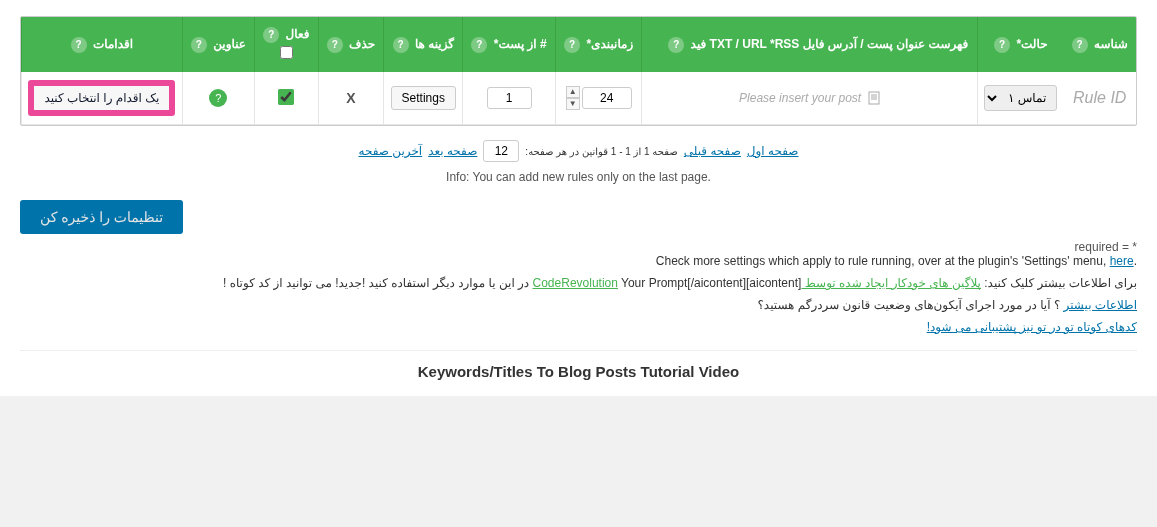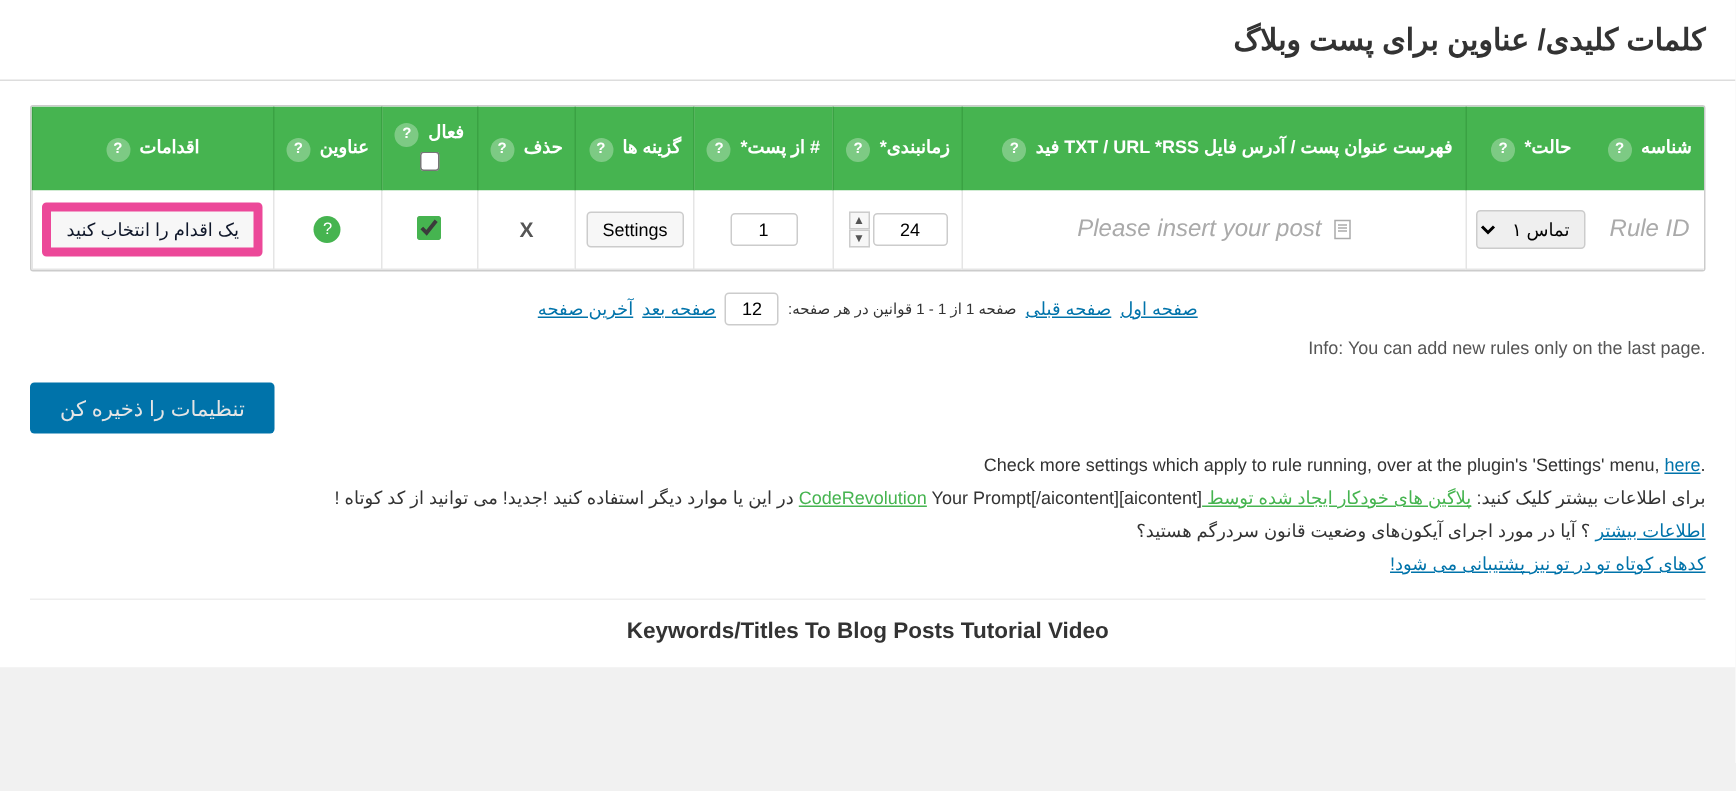--- a/index.html
+++ b/index.html
@@ -139,21 +139,21 @@
       line-height: 10px;
       color: #555;
       border: 1px solid #ccc;
       padding: 0 2px;
       background: #f7f7f7;
     }
 
     .post-insert {
       color: #aaa;
       font-style: italic;
-      font-size: 16px;
+      font-size: 12px;
     }
 
     .status-select {
       border: 1px solid #ccc;
       border-radius: 3px;
       padding: 4px 6px;
       font-size: 12px;
       direction: rtl;
     }
 
@@ -184,21 +184,21 @@
     }
     .per-page-input {
       width: 36px;
       border: 1px solid #ccc;
       border-radius: 3px;
       padding: 3px 4px;
       text-align: center;
       font-size: 12px;
     }
     .info-line {
-      text-align: right;
+      text-align: center;
       font-size: 12px;
       color: #555;
       margin-bottom: 16px;
       direction: ltr;
     }
 
     .save-btn {
       background: #0073aa;
       color: #e5e5e5;
       border: none;
@@ -213,21 +213,20 @@
     .required-note {
       text-align: right;
       font-size: 12px;
       color: #555;
       margin-top: 6px;
       clear: both;
       direction: rtl;
     }
 
     .info-section {
-      margin-top: 14px;
       direction: rtl;
     }
     .info-section p {
       font-size: 12px;
       color: #333;
       margin-bottom: 8px;
       text-align: right;
       direction: rtl;
     }
     .info-section a {
@@ -246,21 +245,20 @@
       margin-top: 16px;
       padding-top: 12px;
       border-top: 1px solid #eee;
     }
     .clearfix::after { content: ''; display: table; clear: both; }
   </style>
 </head>
 <body>
 
 <div class="page-wrapper">
-  <div class="page-title">کلمات کلیدی/ عناوین برای پست وبلاگ</div>
 
   <div class="main-content">
     <div class="table-container">
       <table>
         <thead>
           <tr>
             <th>
               <span>شناسه</span>
               <span class="th-help">?</span>
             </th>
@@ -363,20 +361,21 @@
       <input type="text" class="per-page-input" value="12" style="">
       <a class="pagination-link">صفحه بعد</a>
       <a class="pagination-link">آخرین صفحه</a>
     </div>
 
     <div class="info-line">Info: You can add new rules only on the last page.</div>
 
     <div class="clearfix">
       <button class="save-btn">تنظیمات را ذخیره کن</button>
     </div>
+    <div class="required-note">* = required</div>
 
     <div class="info-section">
       <p>
         .<span>Check more settings which apply to rule running, over at the plugin's 'Settings' menu,</span>
         <a class="pagination-link">here</a>
       </p>
       <p>
         <span>برای اطلاعات بیشتر کلیک کنید:</span>
         <a class="highlight-link">پلاگین های خودکار ایجاد شده توسط CodeRevolution</a>
         <span>Your Prompt[/aicontent][aicontent] در این یا موارد دیگر استفاده کنید</span>

